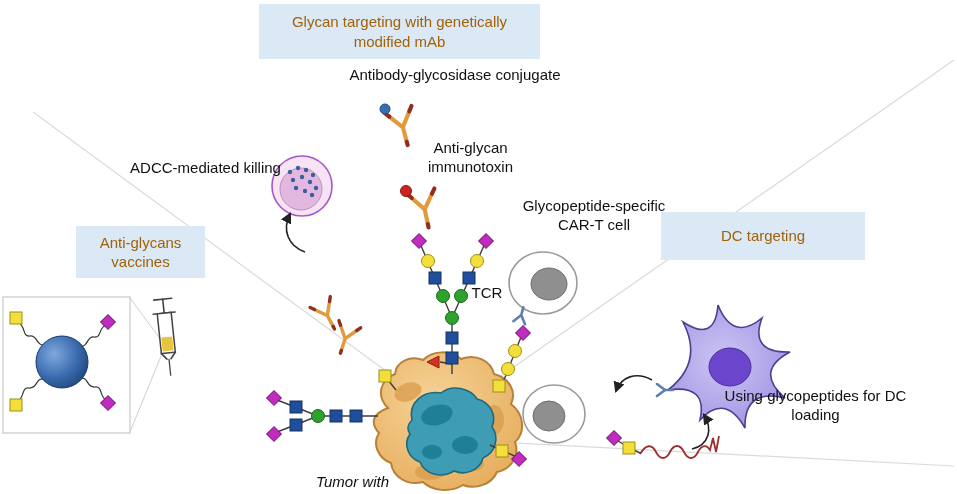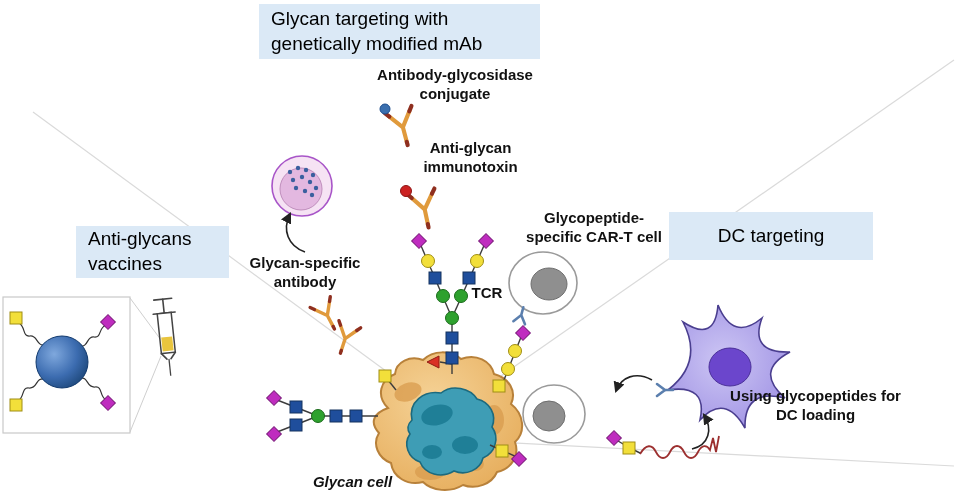--- a/index.html
+++ b/index.html
@@ -3,25 +3,25 @@
 <meta charset="utf-8">
 <style>
   html,body{margin:0;padding:0;background:#fff;}
   .stage{
     position:relative;width:957px;height:494px;background:#fff;overflow:hidden;
     font-family:"Liberation Sans",sans-serif;color:#111;
   }
   .stage svg{position:absolute;left:0;top:0;}
   .panel{
     position:absolute;background:var(--panel-bg,#dbe9f6);
-    display:flex;align-items:center;justify-content:center;text-align:left;
-    font-size:19px;line-height:1.3;color:#000000;box-sizing:border-box;padding:4px 12px;
+    display:flex;align-items:center;justify-content:center;text-align:center;
+    font-size:15px;line-height:1.3;color:#a16207;box-sizing:border-box;padding:4px 12px;
   }
   .lbl{
-    position:absolute;font-size:15px;line-height:1.25;text-align:center;color:#111;font-weight:bold;
+    position:absolute;font-size:15px;line-height:1.25;text-align:center;color:#111;
   }
   .italic{font-style:italic;}
   
   .sq-b{fill:var(--glycan-blue,#1f4e9c);stroke:#14335f;stroke-width:1;}
   .sq-y{fill:var(--glycan-yellow,#f2df3a);stroke:#a08e14;stroke-width:1;}
   .ci-g{fill:var(--glycan-green,#2ea12e);stroke:#1b6b1b;stroke-width:1;}
   .ci-y{fill:var(--glycan-yellow,#f2df3a);stroke:#a08e14;stroke-width:1;}
   .di-m{fill:var(--glycan-magenta,#bf2cbf);stroke:#7d1a7d;stroke-width:1;}
   .tr-r{fill:var(--glycan-red,#d93025);stroke:#8f1d14;stroke-width:1;}
   .gl-line{stroke:#3c3c3c;stroke-width:1.4;fill:none;}
@@ -240,28 +240,28 @@
   <g>
     <path class="arrow" d="M 305 252 C 288 246 282 230 290 214" marker-end="url(#arr)"></path>
     <path class="arrow" d="M 652 380 C 636 371 621 377 616 391" marker-end="url(#arr)"></path>
     <path class="arrow" d="M 692 449 C 709 445 713 429 704 415" marker-end="url(#arr)"></path>
   </g>
 </svg>
 
 <div class="panel" style="left:259px;top:4px;width:281px;height:55px;">
   <span>Glycan targeting with genetically modified mAb</span>
 </div>
-<div class="panel" style="left:661px;top:212px;width:204px;height:48px;margin-left:8px;">
+<div class="panel" style="left:661px;top:212px;width:204px;height:48px;">
   <span>DC targeting</span>
 </div>
-<div class="panel" style="left:76px;top:226px;width:153px;height:52px;">
+<div class="panel" style="left:76px;top:226px;width:129px;height:52px;">
   <span>Anti-glycans vaccines</span>
 </div>
 
 <div class="lbl" style="left:345px;top:66px;width:220px;">Antibody-glycosidase conjugate</div>
 <div class="lbl" style="left:398px;top:139px;width:145px;text-align:center;">Anti-glycan immunotoxin</div>
-<div class="lbl" style="left:520px;top:209px;width:148px;">Glycopeptide-specific CAR-T cell</div>
-<div class="lbl" style="left:232px;top:254px;width:146px;">Glycan-specific antibody</div>
+<div class="lbl" style="left:520px;top:197px;width:148px;">Glycopeptide-specific CAR-T cell</div>
+<div class="lbl" style="left:128px;top:159px;width:155px;">ADCC-mediated killing</div>
 <div class="lbl" style="left:466px;top:284px;width:42px;">TCR</div>
-<div class="lbl italic" style="left:295px;top:473px;width:115px;">Glycan cell</div>
+<div class="lbl italic" style="left:295px;top:473px;width:115px;">Tumor with</div>
 <div class="lbl" style="left:718px;top:387px;width:195px;">Using glycopeptides for DC loading</div>
 
 </div>
 
 </body></html>

